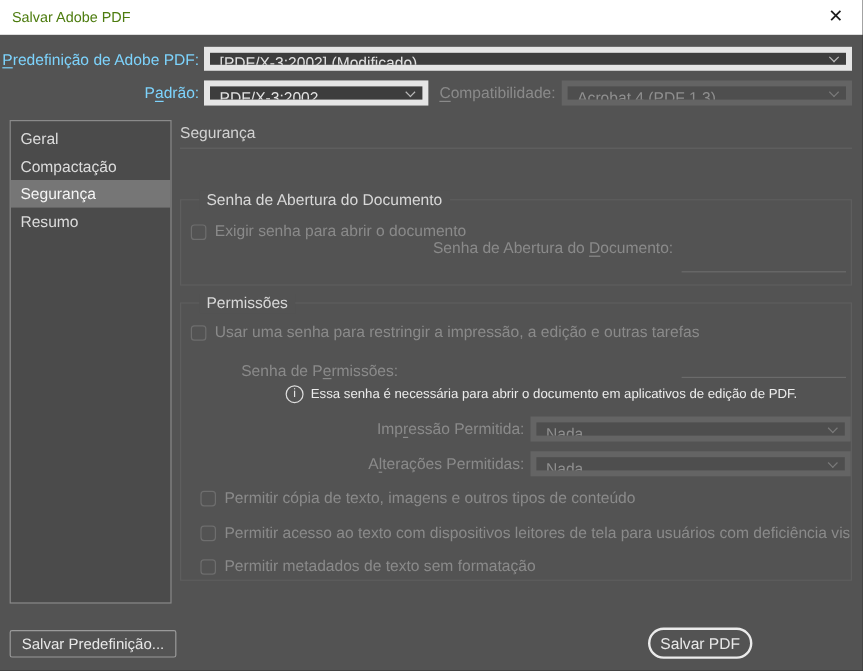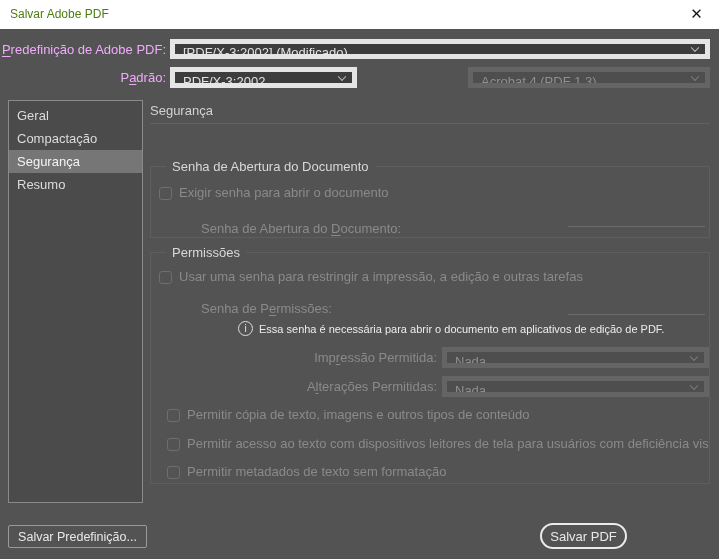--- a/index.html
+++ b/index.html
@@ -8,21 +8,21 @@
     position:relative; width:719px; height:559px;
     background:#535353;
     font-family:"Liberation Sans","DejaVu Sans",sans-serif;
     font-size:13px; color:#d4d4d4; overflow:hidden;
   }
   
   .titlebar { position:absolute; left:0; top:0; width:719px; height:29px; background:#ffffff; }
   .titlebar .title { position:absolute; left:10px; top:0; line-height:29px; color:#4d7c0f; font-size:12px; }
   .close-btn { position:absolute; right:0; top:0; width:45px; height:29px; text-align:center; line-height:27px; color:#1a1a1a; font-size:15px; cursor:pointer; }
   
-  .lbl { position:absolute; color:#f0abfc; white-space:nowrap; }
+  .lbl { position:absolute; color:#7dd3fc; white-space:nowrap; }
   .lbl.right { text-align:right; }
   .lbl.dim, .dim { color:#8a8a8a; }
   .ak { text-decoration:underline; text-underline-offset:2px; }
   
   .dropdown { position:absolute; background:#3d3d3d; border:5px solid #e5e5e5; color:#e2e2e2; padding:0 8px; white-space:nowrap; overflow:hidden; }
   .dropdown.disabled { background:#4e4e4e; border-color:#646464; color:#8f8f8f; }
   .chev { position:absolute; right:7px; top:50%; width:6px; height:6px; border-right:1px solid #b8b8b8; border-bottom:1px solid #b8b8b8; transform:translateY(-70%) rotate(45deg); }
   .dropdown.disabled .chev { border-color:#7a7a7a; }
   
   .sidebar { position:absolute; left:8px; top:100px; width:135px; height:403px; background:#4b4b4b; border:1px solid #8a8a8a; padding-top:3px; }
@@ -62,40 +62,41 @@
   <div class="dropdown" style="left:170px;top:39px;width:540px;height:20px;line-height:18px;">
     <span>[PDF/X-3:2002] (Modificado)</span>
     <span class="chev"></span>
   </div>
 
   <div class="lbl right" style="left:0;width:166px;top:68px;line-height:20px;"><span>P</span><span class="ak">a</span><span>drão:</span></div>
   <div class="dropdown" style="left:170px;top:67px;width:187px;height:21px;line-height:19px;">
     <span>PDF/X-3:2002</span>
     <span class="chev"></span>
   </div>
+  <div class="lbl right dim" style="left:330px;width:133px;top:68px;line-height:20px;"><span></span><span class="ak">C</span><span>ompatibilidade:</span></div>
   <div class="dropdown disabled" style="left:468px;top:67px;width:242px;height:21px;line-height:19px;">
     <span>Acrobat 4 (PDF 1.3)</span>
     <span class="chev"></span>
   </div>
 
   <div class="sidebar">
     <div class="side-item">Geral</div>
     <div class="side-item">Compactação</div>
     <div class="side-item selected">Segurança</div>
     <div class="side-item">Resumo</div>
   </div>
 
   <div class="panel-title">Segurança</div>
   <div class="divider"></div>
 
   <div class="group" style="top:166px;height:72px;">
     <span class="legend">Senha de Abertura do Documento</span>
     <span class="cb" style="left:8px;top:20px;"></span>
     <span class="cb-lbl" style="left:28px;top:17px;">Exigir senha para abrir o documento</span>
-    <div class="cb-lbl" style="left:50px;top:52px;width:360px;text-align:left;line-height:20px;"><span>Senha de Abertura do </span><span class="ak">D</span><span>ocumento:</span></div>
+    <div class="cb-lbl" style="left:50px;top:30px;width:360px;text-align:right;line-height:20px;"><span>Senha de Abertura do </span><span class="ak">D</span><span>ocumento:</span></div>
     <div class="uinput" style="left:417px;top:42px;width:137px;color:#8a8a8a;"></div>
   </div>
 
   <div class="group" style="top:252px;height:232px;">
     <span class="legend">Permissões</span>
 
     <span class="cb" style="left:8px;top:18px;"></span>
     <span class="cb-lbl" style="left:28px;top:15px;">Usar uma senha para restringir a impressão, a edição e outras tarefas</span>
 
     <div class="cb-lbl" style="left:50px;top:46px;width:360px;line-height:20px;"><span>Senha de P</span><span class="ak">e</span><span>rmissões:</span></div>

